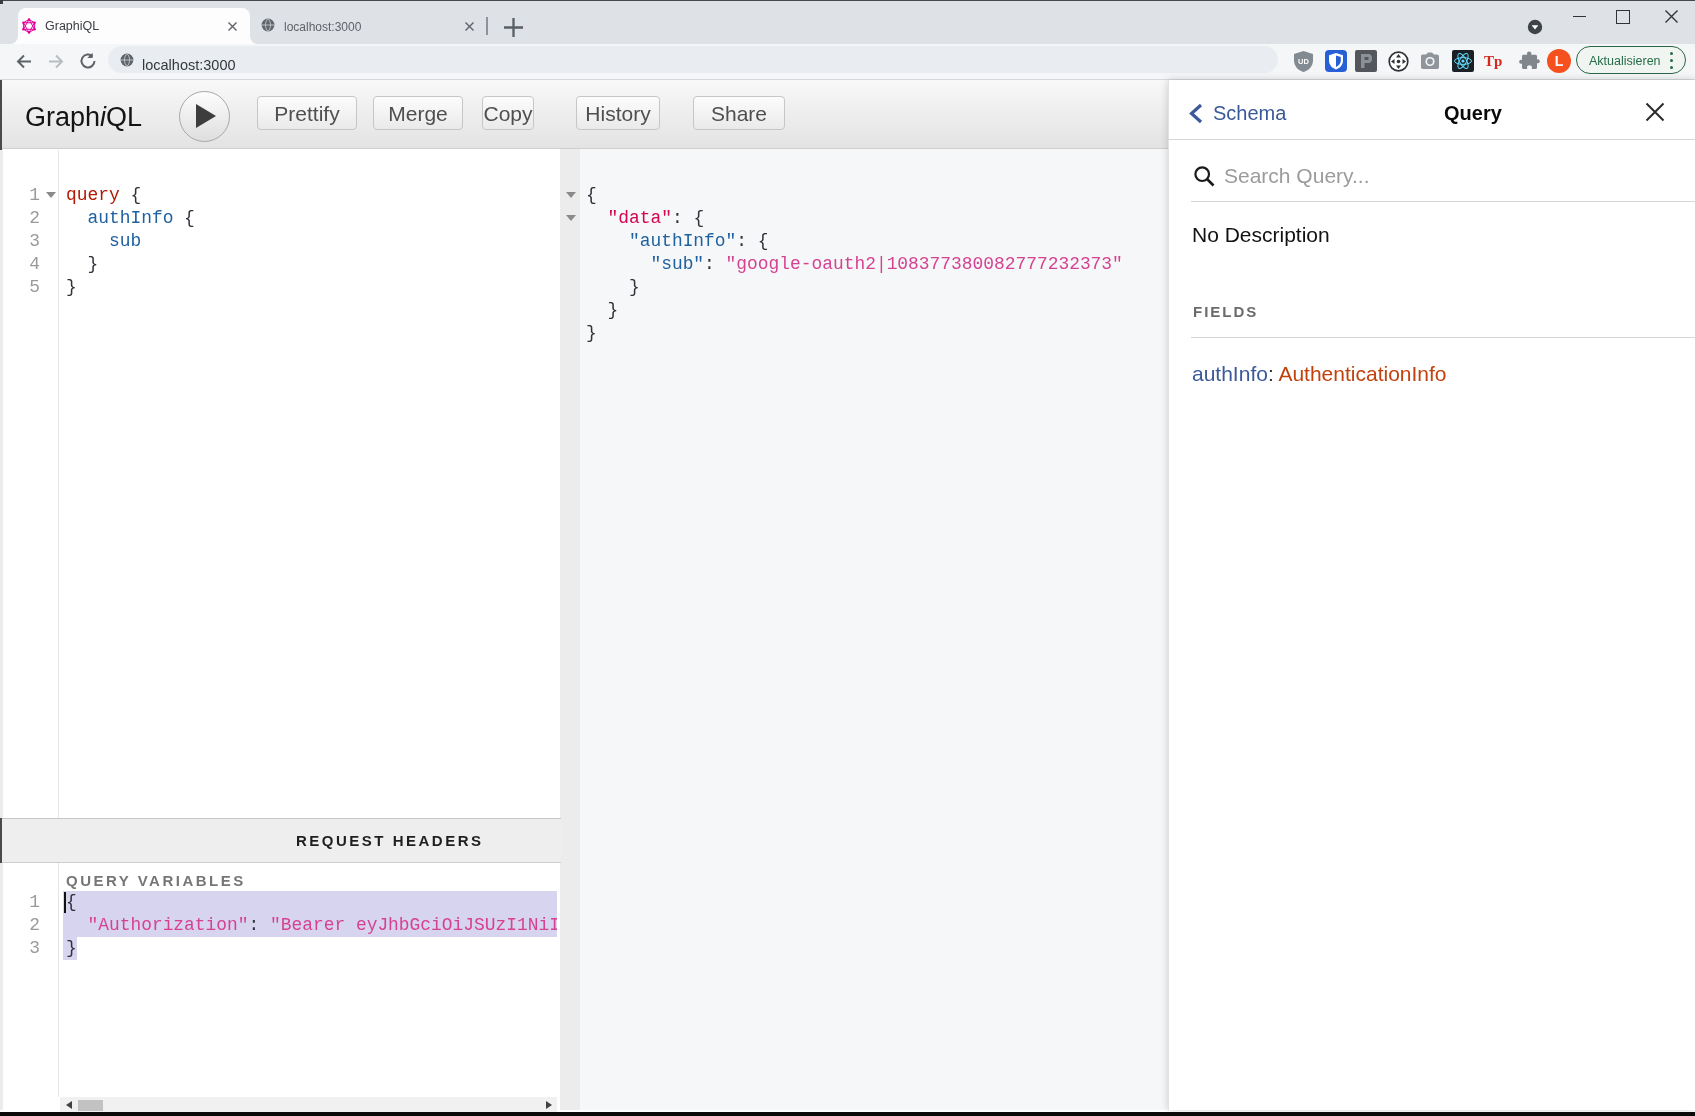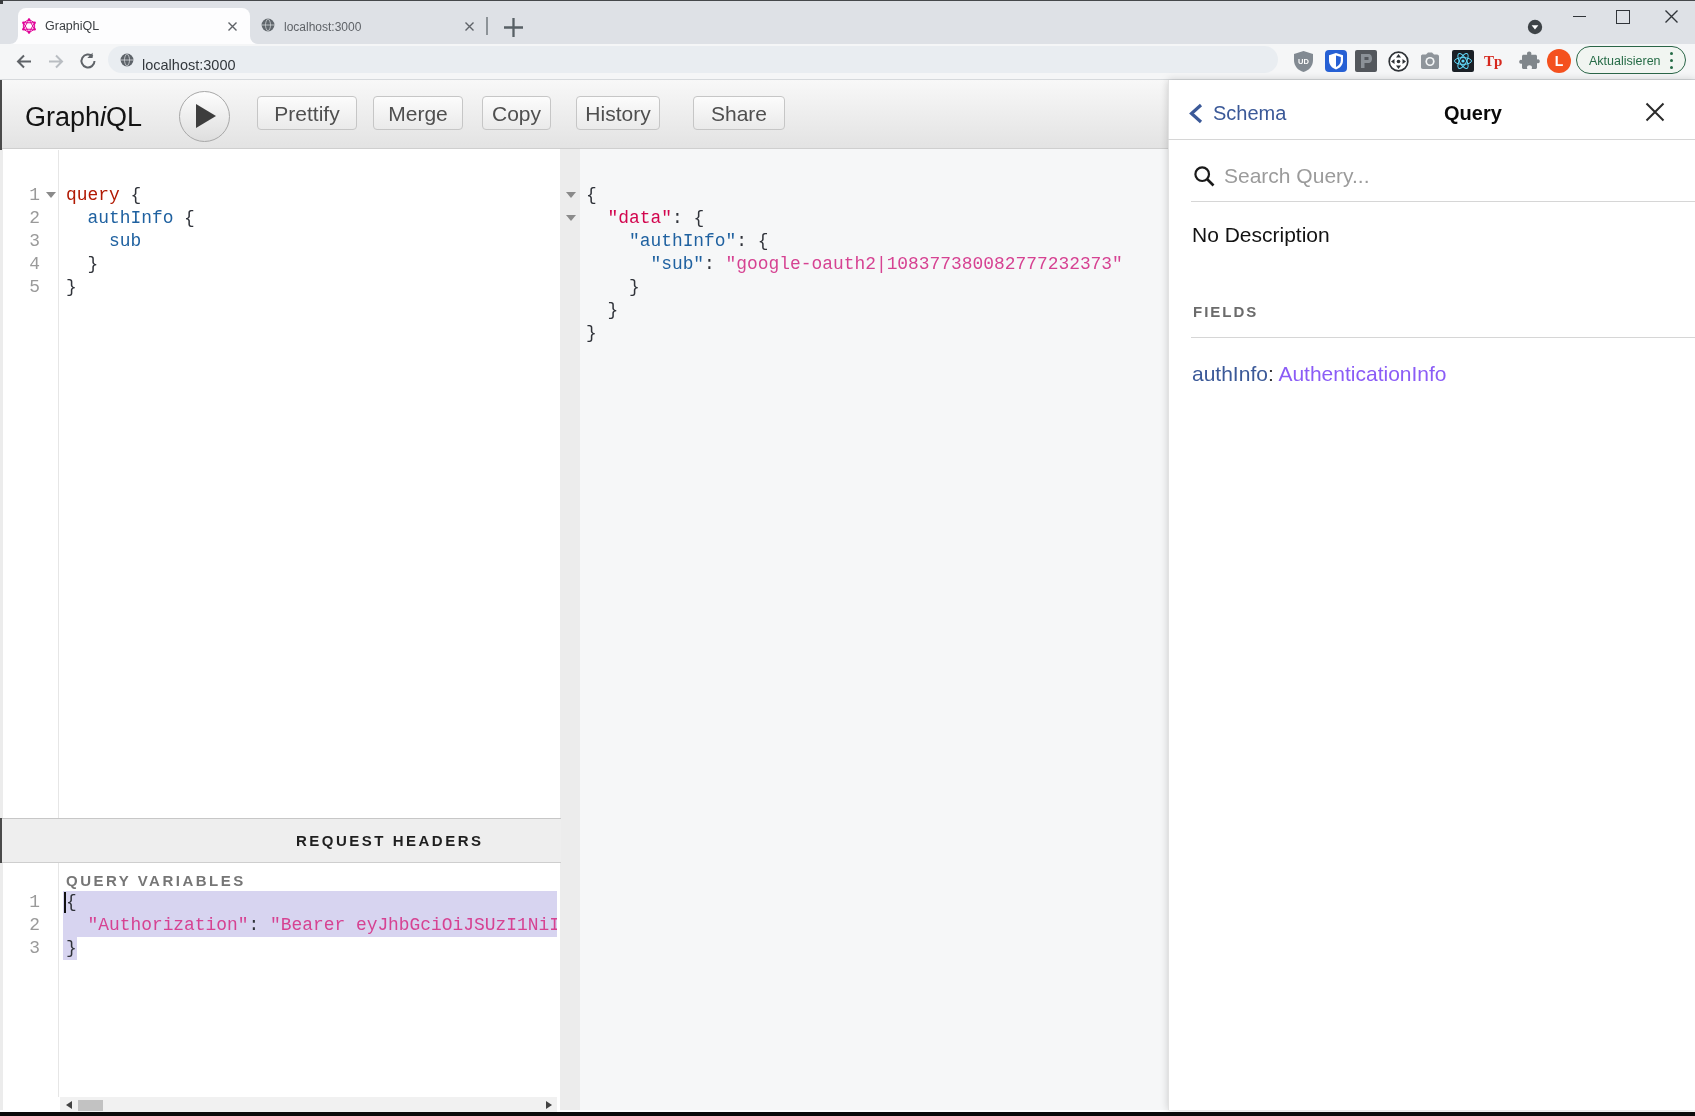--- a/index.html
+++ b/index.html
@@ -161,21 +161,21 @@
 
 <div class="abs" id="topbar"></div>
 <div class="abs" id="topbarline"></div>
 <div class="abs" id="logo" style="left:25px;top:102px;font-size:27px;color:#141414;">Graph<i>i</i>QL</div>
 <div class="abs" id="playbtn" style="left:179px;top:91px;width:51px;height:51px;border-radius:50%;
      background:linear-gradient(#fdfdfd,#dedede);border:1.5px solid #a8a8a8;box-sizing:border-box;"></div>
 <div class="abs" style="left:196px;top:104.3px;width:0;height:0;border-left:20px solid #3d3d3d;
      border-top:12px solid transparent;border-bottom:12px solid transparent;"></div>
 <div class="tbtn" style="left:257px;width:100px;">Prettify</div>
 <div class="tbtn" style="left:373px;width:90px;">Merge</div>
-<div class="tbtn" style="left:482px;width:69px;">Copy</div>
+<div class="tbtn" style="left:482px;width:52px;">Copy</div>
 <div class="tbtn" style="left:576px;width:84px;">History</div>
 <div class="tbtn" style="left:693px;width:92px;">Share</div>
 
 <div class="abs" id="qpane"></div>
 <div class="abs" style="left:0;top:80px;width:1.5px;height:70px;background:#4a4a4a;z-index:4;"></div>
 <div class="abs" style="left:0;top:818px;width:1.5px;height:45px;background:#4a4a4a;z-index:4;"></div>
 <div class="abs" style="left:0;top:149px;width:2.5px;height:961px;background:#ececec;"></div>
 <div class="abs" id="rstrip"></div>
 <div class="abs" id="rpane"></div>
 <div class="abs gline" style="top:150px;height:668px;"></div>
@@ -244,15 +244,15 @@
     <circle cx="9.2" cy="9.2" r="6.8" fill="none" stroke="#1a1a1a" stroke-width="2.2"></circle>
     <path d="M14 14 L20.5 20.5" stroke="#1a1a1a" stroke-width="2.6"></path>
   </svg>
   <div class="abs" style="left:56px;top:92px;font-size:21px;color:#9b9b9b;">Search Query...</div>
   <div class="abs" style="left:23px;top:129px;width:504px;height:1px;background:#d6d6d6;"></div>
 
   <div class="abs" style="left:24px;top:151px;font-size:21px;color:#121212;">No Description</div>
 
   <div class="abs" style="left:25px;top:231px;font-size:15px;font-weight:bold;letter-spacing:2px;color:#6b6b6b;">FIELDS</div>
   <div class="abs" style="left:23px;top:265px;width:504px;height:1px;background:#d6d6d6;"></div>
-  <div class="abs" style="left:24px;top:290px;font-size:21px;"><span style="color:#3B5998;">authInfo</span><span style="color:#333;">: </span><span style="color:#8b5cf6;margin-top:40px;">AuthenticationInfo</span></div>
+  <div class="abs" style="left:24px;top:290px;font-size:21px;"><span style="color:#3B5998;">authInfo</span><span style="color:#333;">: </span><span style="color:#c2410c;margin-top:40px;">AuthenticationInfo</span></div>
 </div>
 <div class="abs" id="blackbar"></div>
 
 </body></html>

